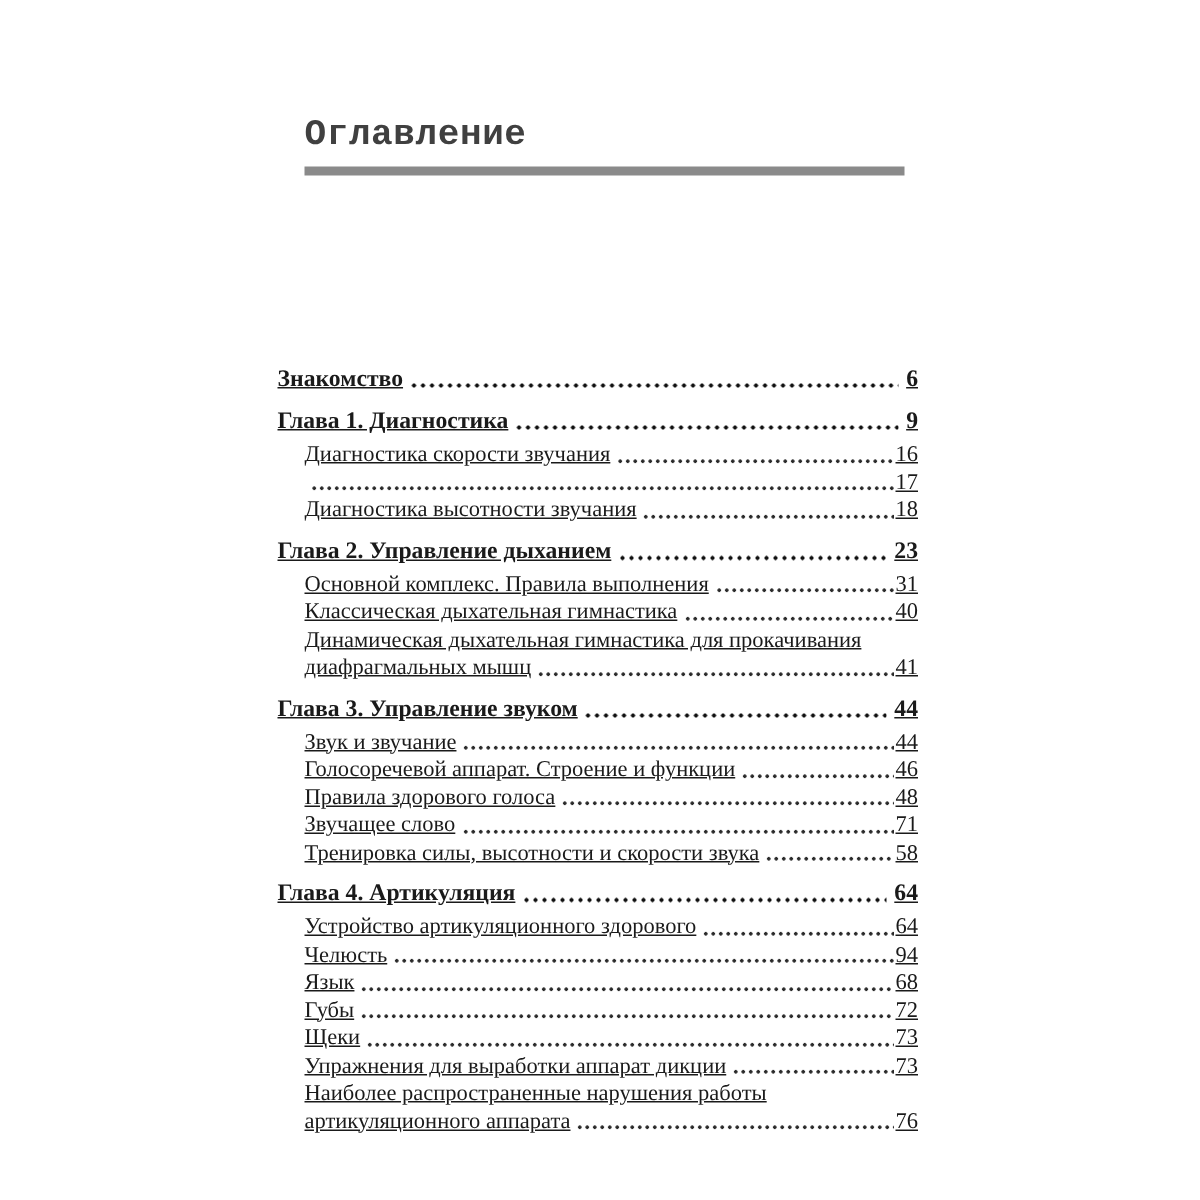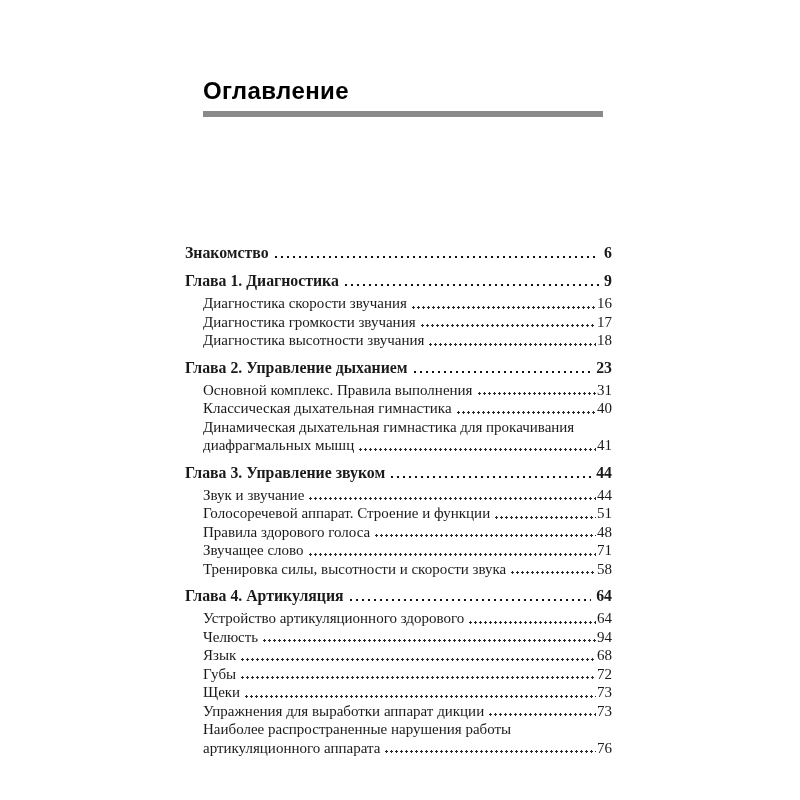--- a/index.html
+++ b/index.html
@@ -16,40 +16,40 @@
     inset: 0;
     background: #ffffff;
   }
   .header {
     position: absolute;
     left: 203px;
     top: 78px;
     width: 400px;
   }
   .page-title {
-    font-family: Liberation Sans, sans-serif;
+    font-family: Liberation Mono, monospace;
     font-weight: 800;
     font-size: 24px;
     letter-spacing: 0.4px;
-    color: #000000;
+    color: #404040;
     line-height: 1.1;
   }
   .title-rule {
     margin-top: 7px;
     width: 400px;
     height: 6px;
     background: #8a8a8a;
   }
   .toc {
     position: absolute;
     left: 185px;
     top: 243px;
     width: 427px;
   }
-  .entry { font-size: 15px; line-height: 18.5px; }
+  .entry { font-size: 15px; line-height: 18.5px; text-decoration: underline; }
   .entry.chapter {
     font-weight: 700;
     font-size: 15.8px;
     line-height: 20px;
     margin-top: 8px;
     margin-bottom: 3px;
   }
   .entry.chapter:first-child { margin-top: 0; }
   .entry.sub { padding-left: 18px; }
   .row { display: flex; align-items: stretch; }
@@ -100,21 +100,20 @@
       </div>
       <div class="entry sub">
         <div class="row">
           <span class="t">Диагностика скорости звучания</span>
           <span class="leader"></span>
           <span class="num">16</span>
         </div>
       </div>
       <div class="entry sub">
         <div class="row">
-          <span class="t">Диагностика громкости звучания</span>
           <span class="leader"></span>
           <span class="num">17</span>
         </div>
       </div>
       <div class="entry sub">
         <div class="row">
           <span class="t">Диагностика высотности звучания</span>
           <span class="leader"></span>
           <span class="num">18</span>
         </div>
@@ -159,21 +158,21 @@
         <div class="row">
           <span class="t">Звук и звучание</span>
           <span class="leader"></span>
           <span class="num">44</span>
         </div>
       </div>
       <div class="entry sub">
         <div class="row">
           <span class="t">Голосоречевой аппарат. Строение и функции</span>
           <span class="leader"></span>
-          <span class="num">51</span>
+          <span class="num">46</span>
         </div>
       </div>
       <div class="entry sub">
         <div class="row">
           <span class="t">Правила здорового голоса</span>
           <span class="leader"></span>
           <span class="num">48</span>
         </div>
       </div>
       <div class="entry sub">

